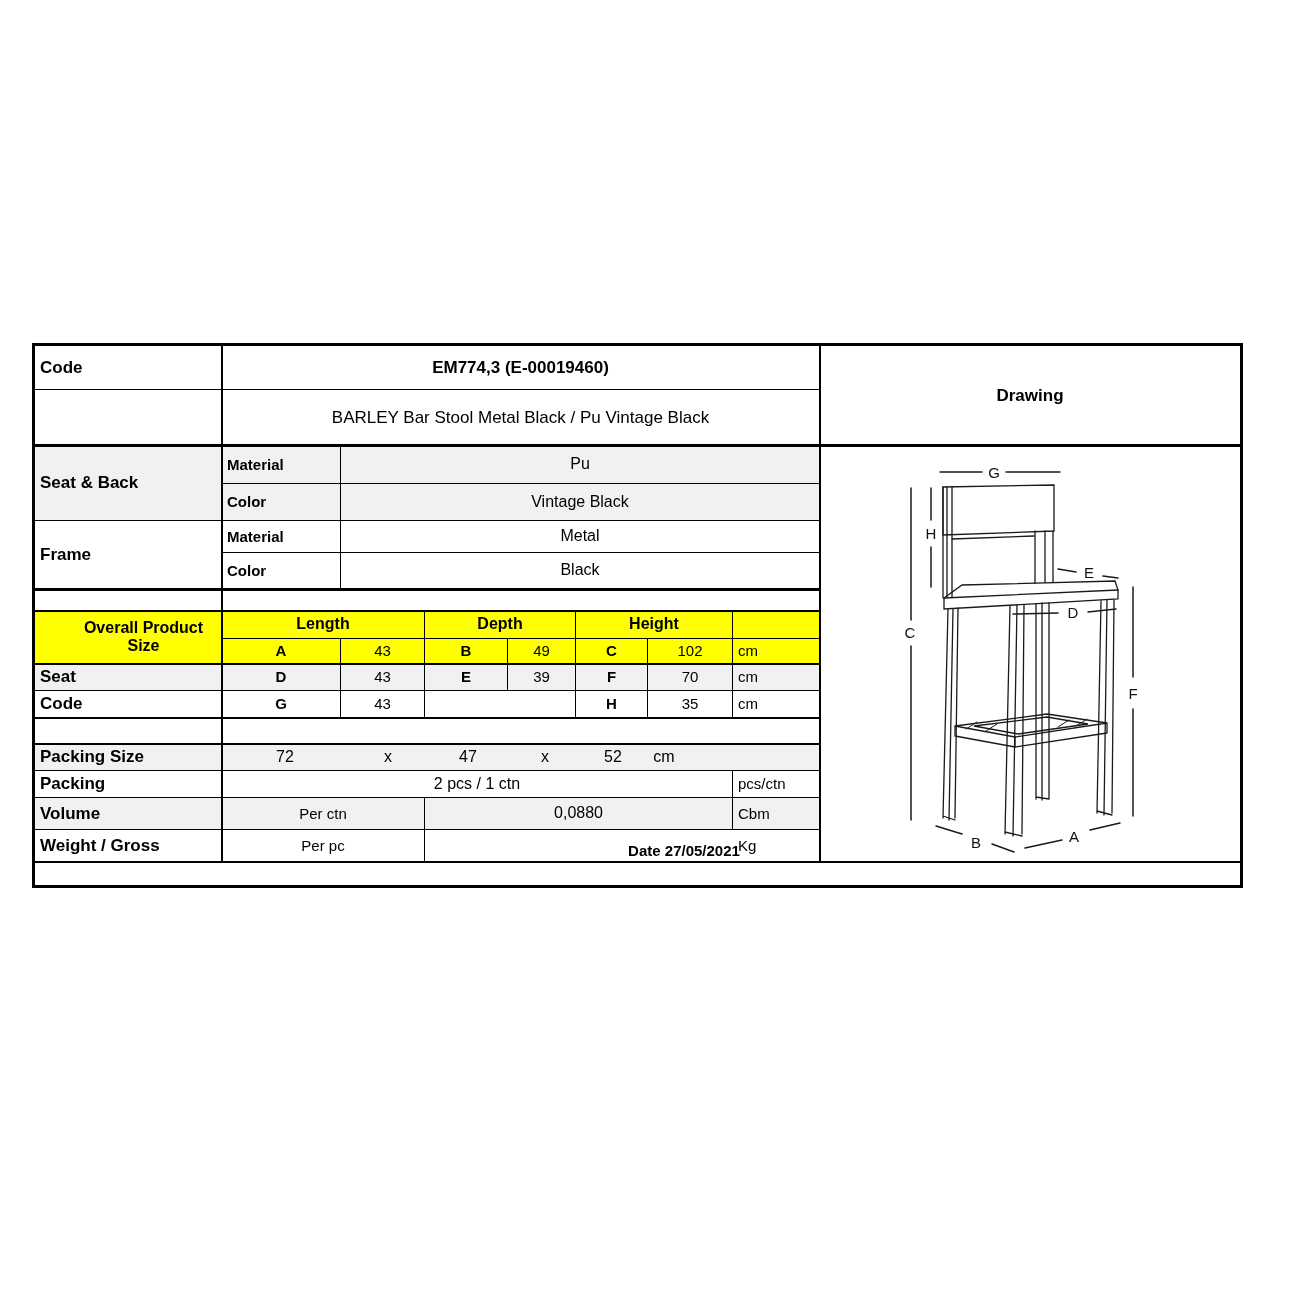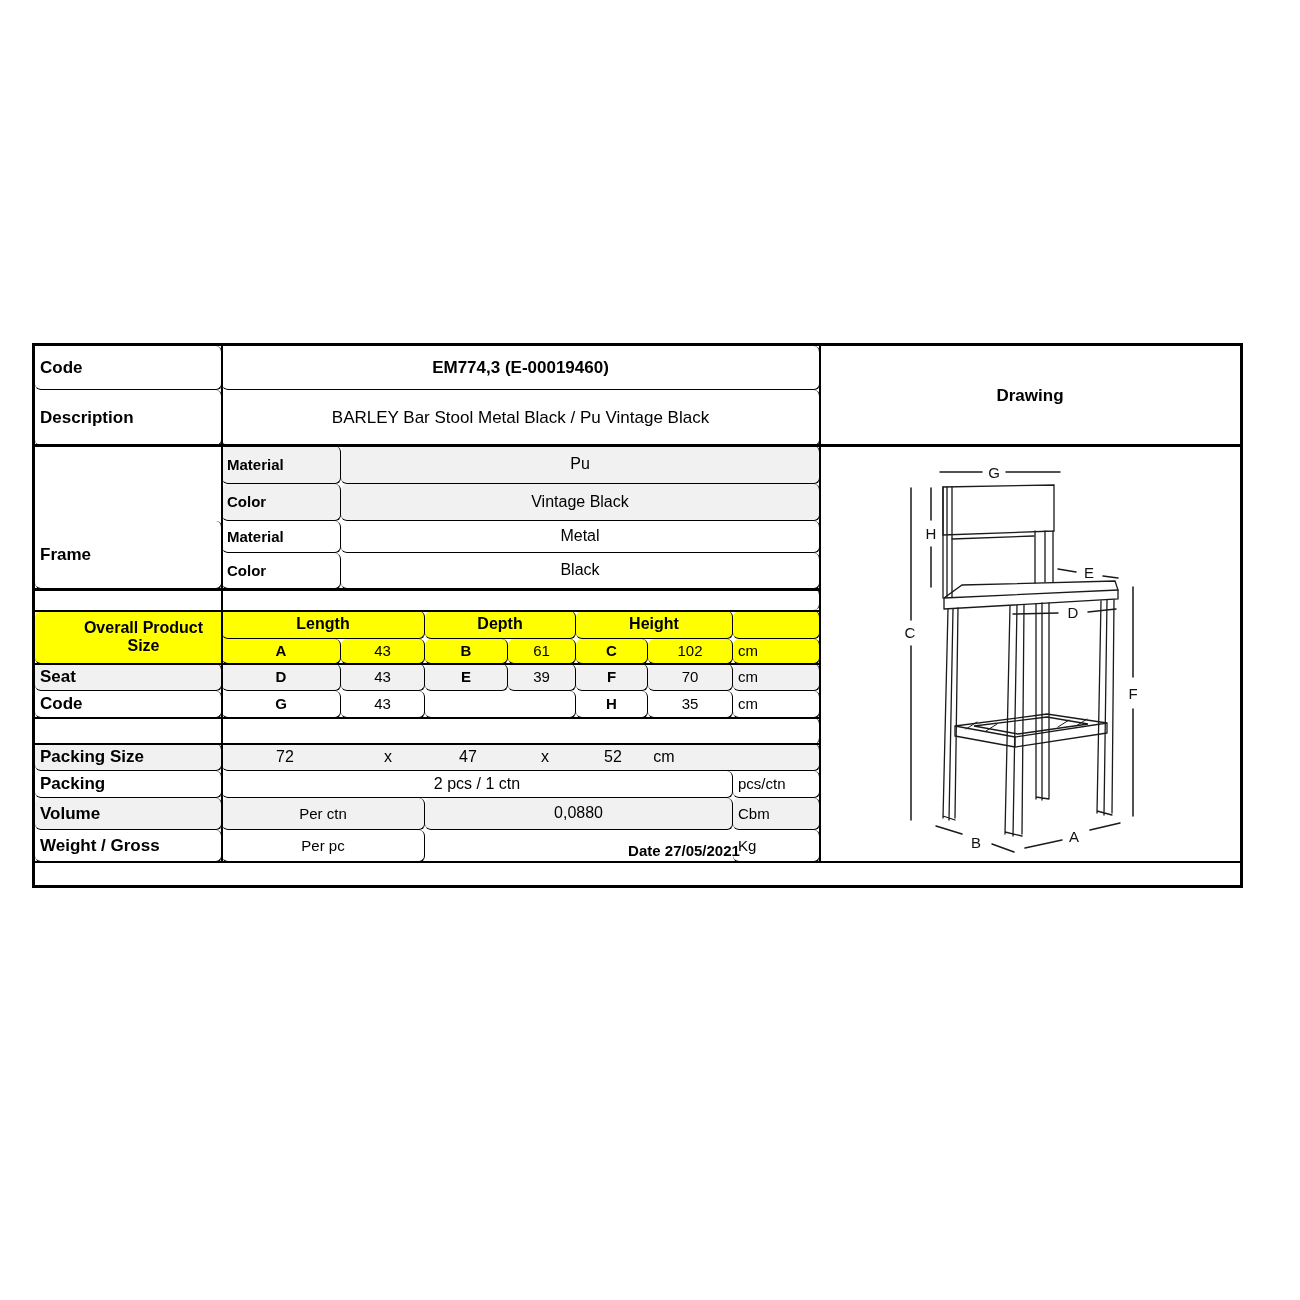--- a/index.html
+++ b/index.html
@@ -3,21 +3,21 @@
 <meta charset="utf-8">
 <style>
   html,body{margin:0;padding:0;background:#ffffff;}
   #page{position:relative;width:1300px;height:1300px;background:#ffffff;
         font-family:"Liberation Sans","DejaVu Sans",sans-serif;color:#000;}
   #doc-title{position:absolute;left:0;top:306px;width:1278px;text-align:center;
              font-size:18px;font-weight:bold;letter-spacing:.2px;}
   #spec-table{position:absolute;left:32px;top:343px;width:1205px;height:539px;
               border:3px solid #000;background:#fff;}
   .cell{position:absolute;box-sizing:border-box;display:flex;align-items:center;
-        border-right:1px solid #000;border-bottom:1px solid #000;font-size:16px;line-height:1.05;border-radius:6px;}
+        border-right:1px solid #000;border-bottom:1px solid #000;font-size:16px;line-height:1.05;}
   .cell.center{justify-content:center;text-align:center;}
   .cell.left{padding-left:5px;}
   .cell.bold{font-weight:bold;}
   .cell.lg{font-size:17px;}
   .cell.sm{font-size:15px;}
   .cell.shade{background:#f1f1f1;}
   .cell.yellow{background:#ffff00;}
   .cell.nob{border:none;}
   .cell.nobb{border-bottom:none;}
   .thick{position:absolute;background:#000;}
@@ -29,23 +29,23 @@
 <body>
 
 <div id="page">
 
 
   <div id="spec-table">
 
     <div class="cell left bold lg" style="left:0;top:0;width:187px;height:44px;">Code</div>
     <div class="cell center bold lg" style="left:187px;top:0;width:598px;height:44px;">EM774,3 (E-00019460)</div>
 
-    <div class="cell left bold lg" style="left:0;top:44px;width:187px;height:56px;">Description</div>
     <div class="cell center lg" style="left:187px;top:44px;width:598px;height:56px;">BARLEY Bar Stool Metal Black / Pu Vintage Black</div>
 
+    <div class="cell left bold lg shade" style="left:0;top:100px;width:187px;height:75px;">Seat &amp; Back</div>
     <div class="cell left bold sm shade" style="left:187px;top:100px;width:119px;height:38px;">Material</div>
     <div class="cell center shade" style="left:306px;top:100px;width:479px;height:38px;">Pu</div>
     <div class="cell left bold sm shade" style="left:187px;top:138px;width:119px;height:37px;">Color</div>
     <div class="cell left bold lg" style="left:0;top:175px;width:187px;height:68px;">Frame</div>
 
     <div class="cell center shade" style="left:306px;top:138px;width:479px;height:37px;">Vintage Black</div>
     <div class="cell left bold sm" style="left:187px;top:175px;width:119px;height:32px;">Material</div>
     <div class="cell center" style="left:306px;top:175px;width:479px;height:32px;">Metal</div>
     <div class="cell left bold sm" style="left:187px;top:207px;width:119px;height:36px;">Color</div>
     <div class="cell center" style="left:306px;top:207px;width:479px;height:36px;">Black</div>
@@ -57,21 +57,21 @@
       <span>Size</span>
     </div>
     <div class="cell center bold yellow" style="left:187px;top:265px;width:203px;height:28px;">Length</div>
     <div class="cell center bold yellow" style="left:390px;top:265px;width:151px;height:28px;">Depth</div>
     <div class="cell center bold yellow" style="left:541px;top:265px;width:157px;height:28px;">Height</div>
     <div class="cell yellow" style="left:698px;top:265px;width:87px;height:28px;"></div>
 
     <div class="cell center bold yellow sm" style="left:187px;top:293px;width:119px;height:25px;">A</div>
     <div class="cell center yellow sm" style="left:306px;top:293px;width:84px;height:25px;">43</div>
     <div class="cell center bold yellow sm" style="left:390px;top:293px;width:83px;height:25px;">B</div>
-    <div class="cell center yellow sm" style="left:473px;top:293px;width:68px;height:25px;">61</div>
+    <div class="cell center yellow sm" style="left:473px;top:293px;width:68px;height:25px;">49</div>
     <div class="cell center bold yellow sm" style="left:541px;top:293px;width:72px;height:25px;">C</div>
     <div class="cell center yellow sm" style="left:613px;top:293px;width:85px;height:25px;">102</div>
     <div class="cell left yellow sm" style="left:698px;top:293px;width:87px;height:25px;">cm</div>
 
     <div class="cell left bold lg shade" style="left:0;top:318px;width:187px;height:27px;">Seat</div>
     <div class="cell center bold sm shade" style="left:187px;top:318px;width:119px;height:27px;">D</div>
     <div class="cell center sm shade" style="left:306px;top:318px;width:84px;height:27px;">43</div>
     <div class="cell center bold sm shade" style="left:390px;top:318px;width:83px;height:27px;">E</div>
     <div class="cell center sm shade" style="left:473px;top:318px;width:68px;height:27px;">39</div>
     <div class="cell center bold sm shade" style="left:541px;top:318px;width:72px;height:27px;">F</div>

